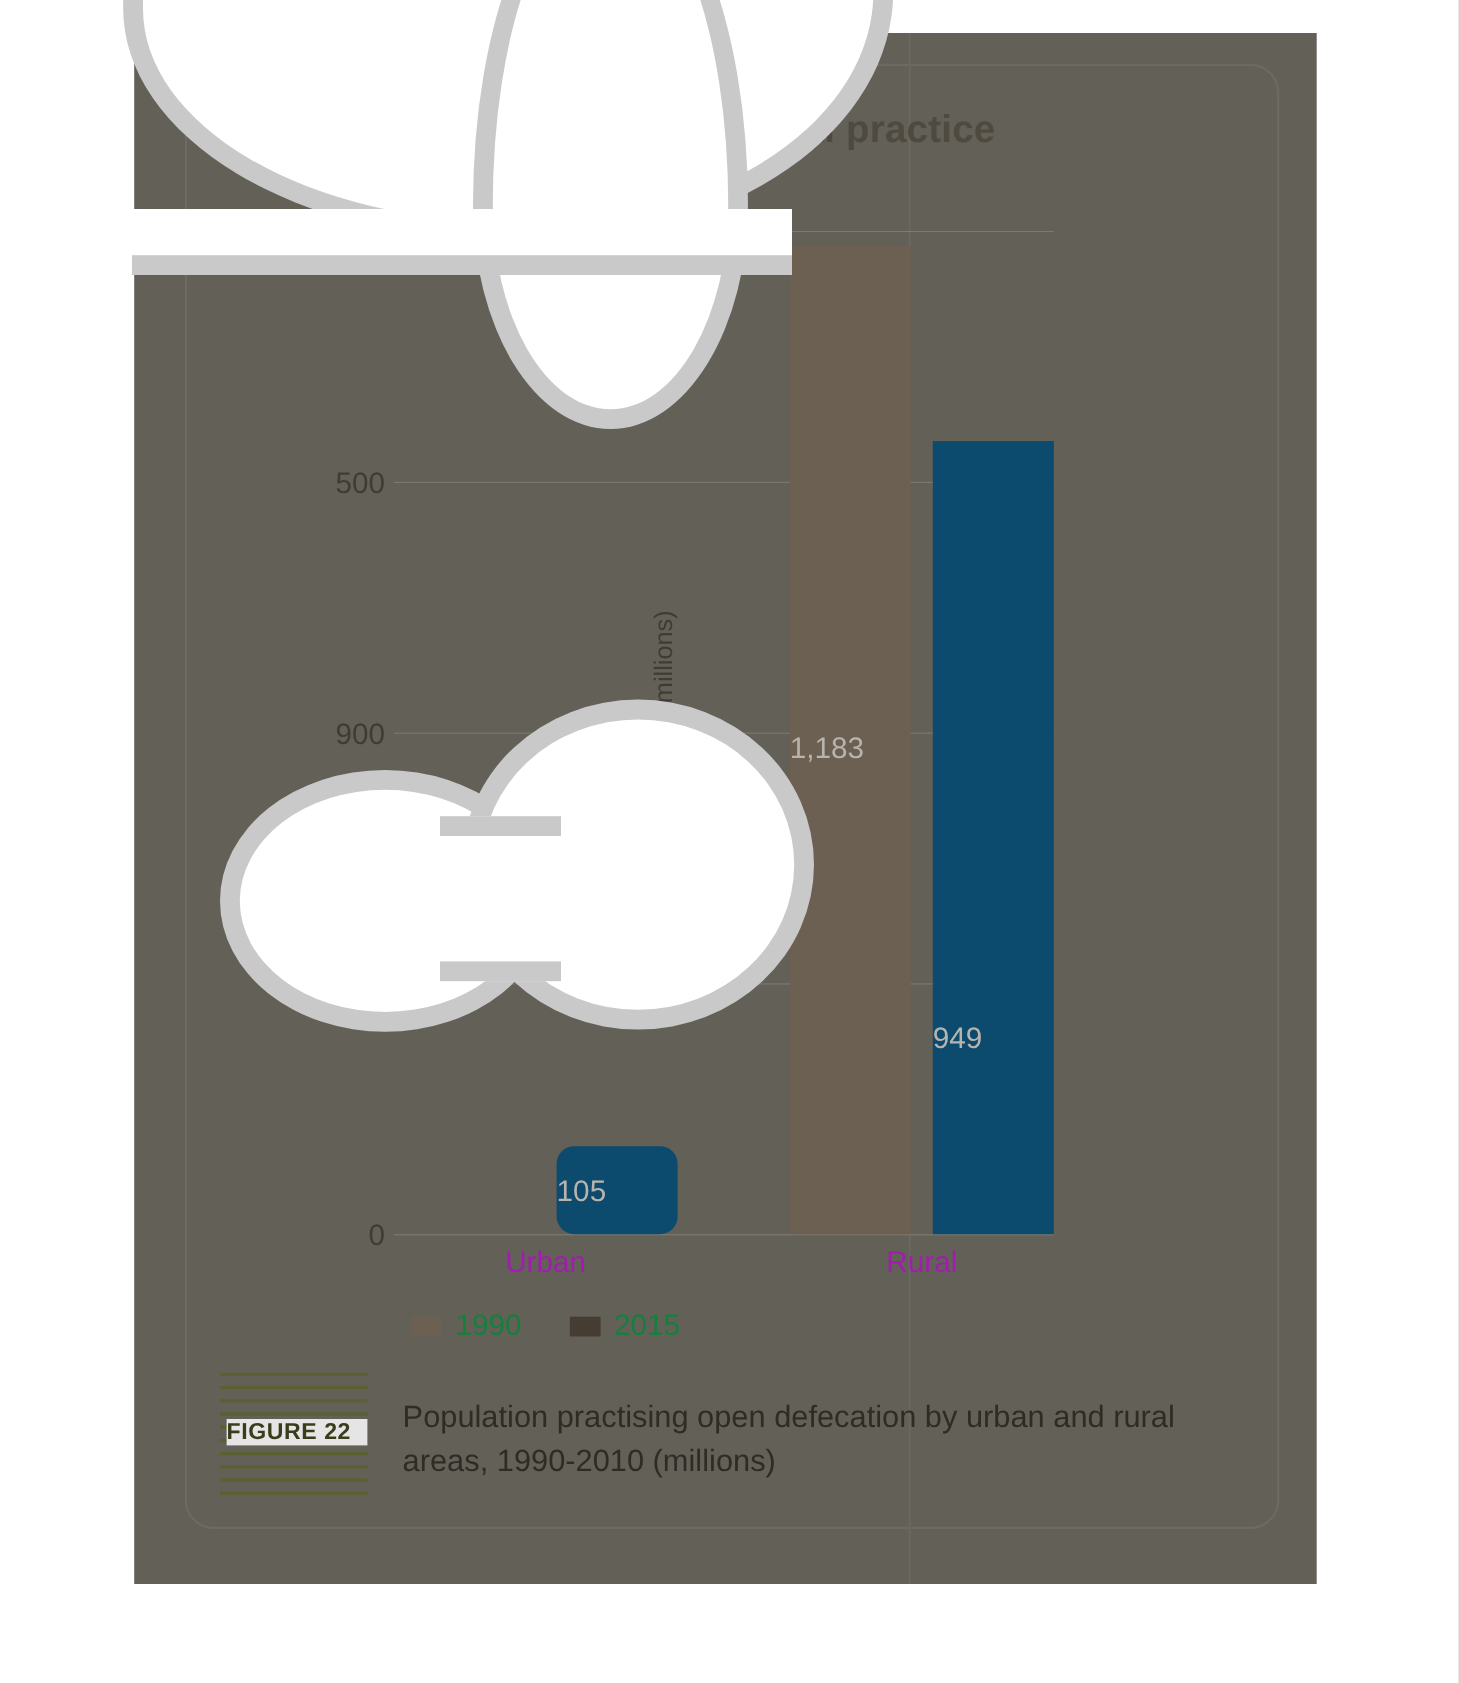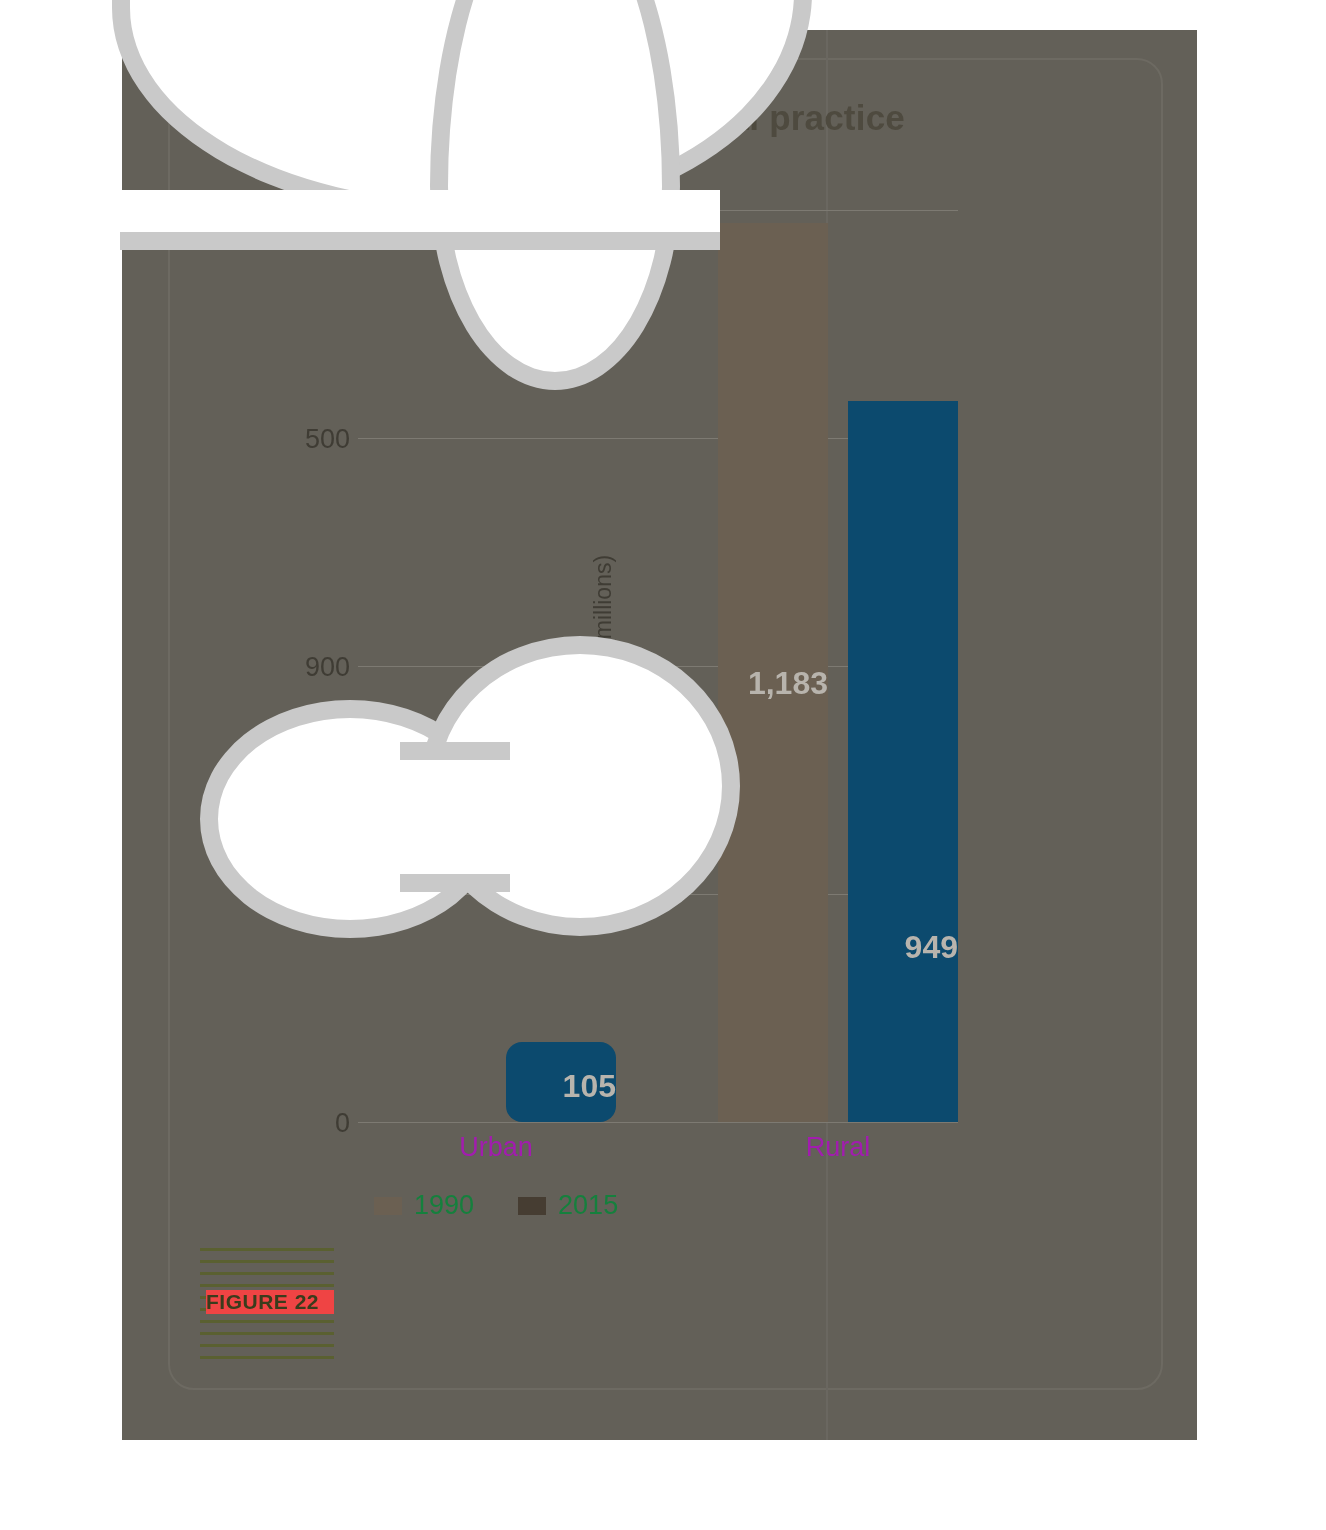--- a/index.html
+++ b/index.html
@@ -106,23 +106,23 @@
     position: absolute;
     bottom: 0;
   }
 
   .bar-1990 { background: #6b6052; }
   .bar-2010 { background: #0c4a6e; }
 
   .bar-value {
     position: absolute;
     width: 100%;
-    text-align: right;
-    font-size: 32px;
-    font-weight: bold;
+    text-align: left;
+    font-size: 27px;
+    font-weight: normal;
     color: #b8b4ad;
   }
 
   .xtick-label {
     position: absolute;
     top: 922px;
     font-size: 27px;
     color: #a21caf;
     text-align: center;
     width: 240px;
@@ -175,21 +175,21 @@
     background: #5a6030;
   }
   .fig-badge-label {
     position: absolute;
     left: 6px;
     top: 42px;
     width: 128px;
     font-size: 21px;
     font-weight: bold;
     color: #3a3c1c;
-    background: #ef4444;
+    background: #e5e5e5;
     letter-spacing: 0.5px;
   }
 
   .caption {
     position: absolute;
     left: 366px;
     top: 1268px;
     width: 740px;
     font-size: 28px;
     line-height: 1.42;
@@ -314,20 +314,21 @@
       <div class="fig-line" style="top:48px"></div>
       <div class="fig-line" style="top:60px"></div>
       <div class="fig-line" style="top:72px"></div>
       <div class="fig-line" style="top:84px"></div>
       <div class="fig-line" style="top:96px"></div>
       <div class="fig-line" style="top:108px"></div>
     </div>
     <div class="fig-badge-label">FIGURE 22</div>
   </div>
 
+  <div class="caption">Population practising open defecation by urban and rural areas, 1990-2010 (millions)</div>
 
   <div class="blob blob-top"></div>
   <div class="blob blob-top2"></div>
   <div class="blob-top-bridge"></div>
   <div class="blob blob-mid-left"></div>
   <div class="blob blob-mid-right"></div>
   <div class="blob-bridge"></div>
 </div>
 
 </body></html>

